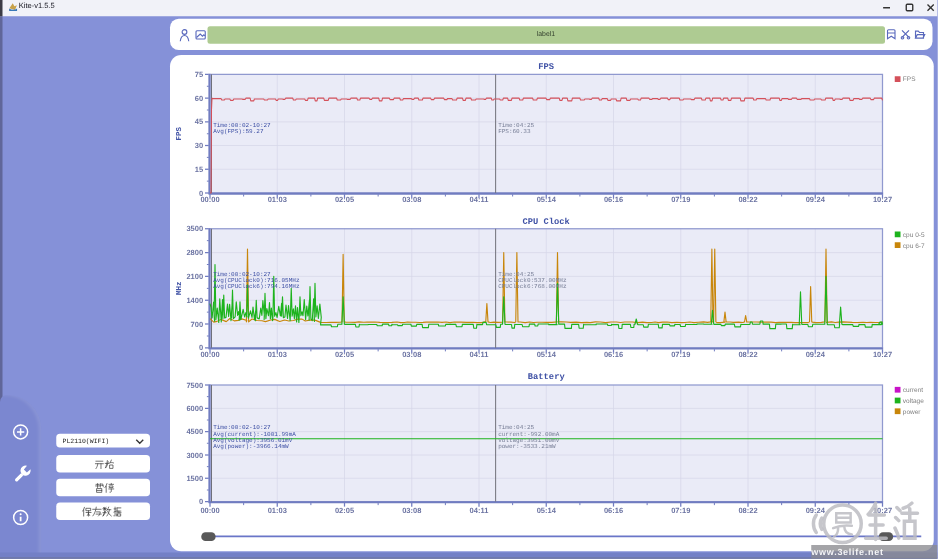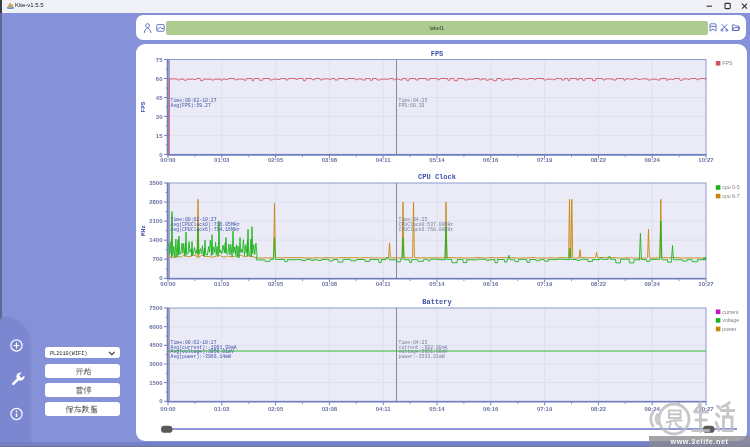--- a/index.html
+++ b/index.html
@@ -359,13 +359,13 @@
   <path d="M11,13 C8,17 8,23 11,27 M15.5,15.5 C13.7,18 13.7,22 15.5,24.5"></path>
   <g transform="translate(50,3)">
         <path d="M8.5,0.5 C7,4 5,7 2.5,9.5 M8.5,2.5 V29.5 M3,10 H15.5 M4,18 H14.5 M0.5,28.5 H17"></path>
       </g>
   <g transform="translate(73,3)">
         <path d="M2.5,4 L5,6.5 M1.5,12 L4,14.5 M1,20.5 C2.5,23.5 3.5,26 4,28.5 M14.5,0.5 C12.5,2.5 10.5,3.8 7.5,4.6 M6.5,8.5 H19 M12.8,5 V15 M8.5,15 H17 V28.5 H8.5 Z"></path>
       </g>
  </g>
 </svg>
 <div class="wm" style="left:649px;top:435.5px;width:101px;height:11.5px;background:rgba(138,138,144,0.78)"></div>
-<div class="wm" style="left:649px;top:435.5px;width:101px;text-align:center;font-size:7.2px;font-weight:bold;color:rgba(255,255,255,0.92);font-family:'Liberation Sans',sans-serif;letter-spacing:0.6px;line-height:12px">www.3elife.net</div>
+<div class="wm" style="left:649px;top:435.5px;width:101px;font-size:7.2px;font-weight:bold;color:rgba(255,255,255,0.92);font-family:'Liberation Sans',sans-serif;letter-spacing:0.6px;line-height:12px">www.3elife.net</div>
 
 </body></html>

